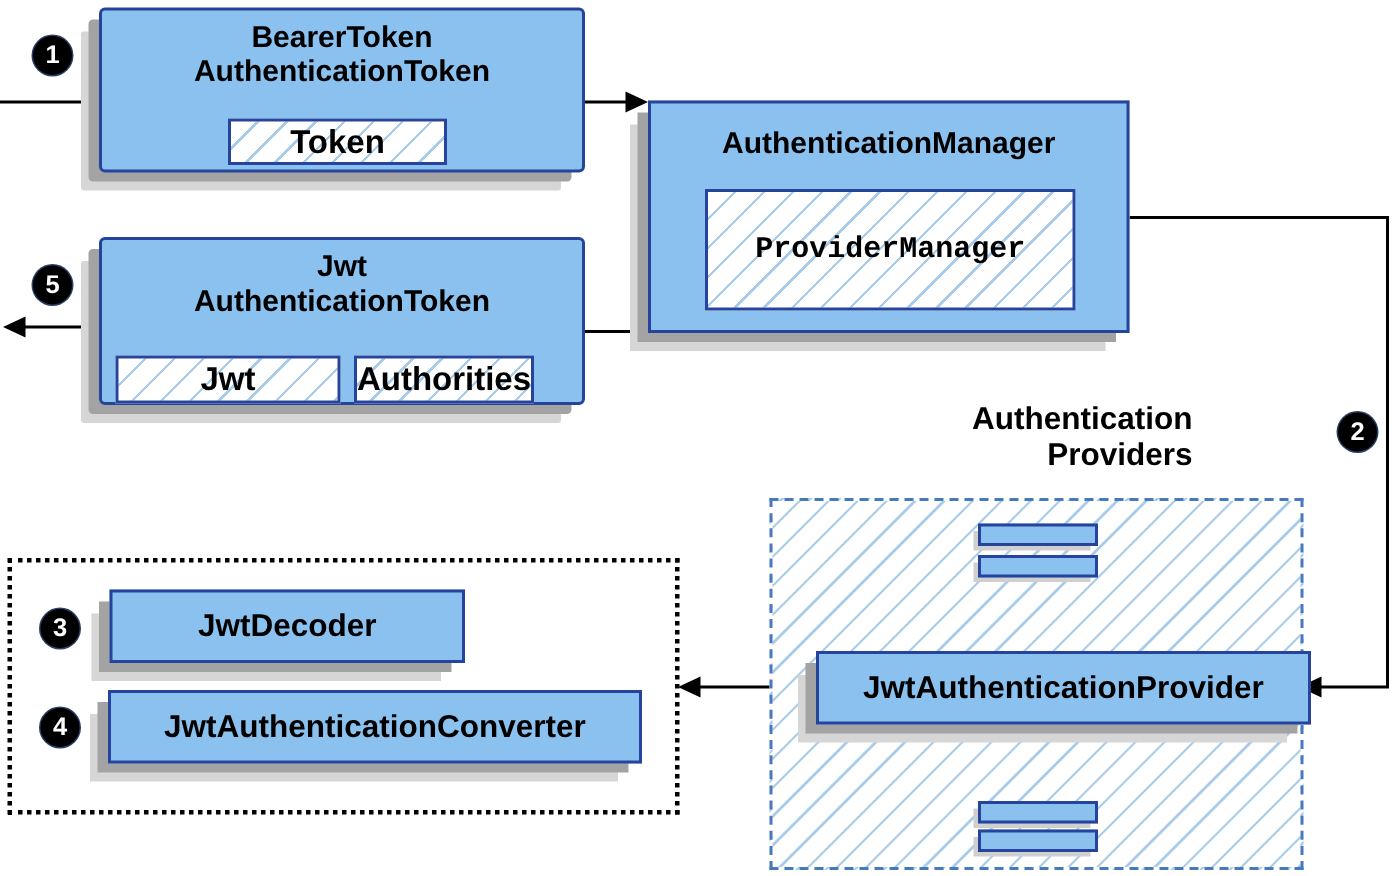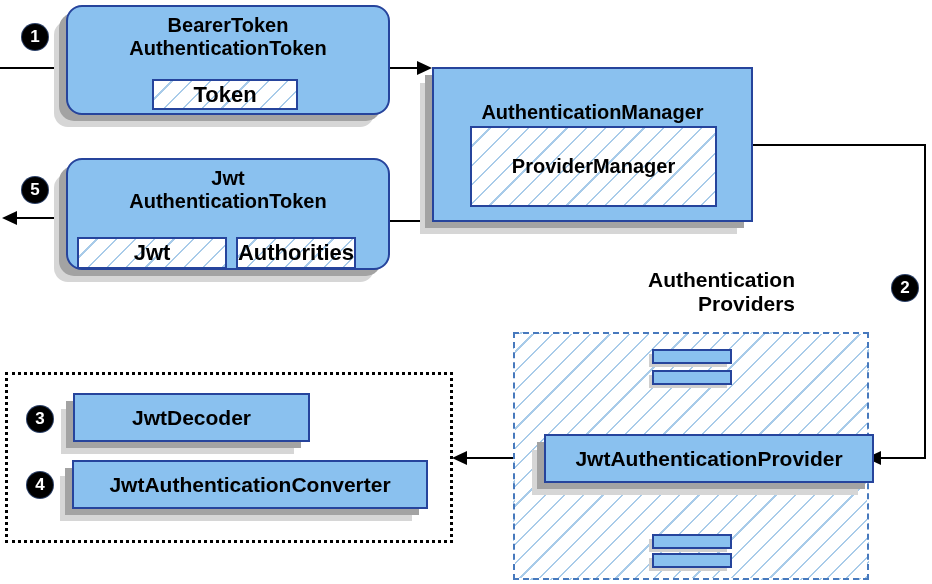--- a/index.html
+++ b/index.html
@@ -5,21 +5,21 @@
   html,body{margin:0;padding:0;background:#fff;}
   .canvas{
     position:relative;width:932px;height:584px;background:#fff;overflow:hidden;
     font-family:"Liberation Sans",sans-serif;color:#000;
   }
   .connectors{position:absolute;left:0;top:0;width:932px;height:584px;}
   .node{
     position:absolute;box-sizing:border-box;background:#8ac1ef;border:2px solid #26449c;
     box-shadow:-8px 7px 0 -1px #a3a3a3,-14px 14px 0 -2px #d6d6d6;
   }
-  .rounded{border-radius:16px;}
+  .rounded{border-radius:4px;}
   .node-title{
     text-align:center;font-weight:bold;font-size:20px;line-height:23px;padding-top:7px;
   }
   .chip{
     position:absolute;box-sizing:border-box;border:2px solid #26449c;
     display:flex;align-items:center;justify-content:center;
     font-weight:bold;font-size:22px;
     background-color:#fff;
     background-image:repeating-linear-gradient(135deg,rgba(168,203,233,0) 0px,rgba(168,203,233,0) 12px,#a8cbe9 12px,#a8cbe9 13.6px);
   }
@@ -96,22 +96,22 @@
 
   <div class="node rounded" style="left:66px;top:5px;width:324px;height:110px;">
     <div class="node-title">
       <div>BearerToken</div>
       <div>AuthenticationToken</div>
     </div>
     <div class="chip" style="left:84px;top:72px;width:146px;height:31px;">Token</div>
   </div>
 
   <div class="node" style="left:432px;top:67px;width:321px;height:155px;">
-    <div class="node-title" style="padding-top:32px;">AuthenticationManager</div>
-    <div class="chip" style="left:36px;top:57px;width:247px;height:81px;font-size:20px;">ProviderManager</div>
+    <div class="node-title" style="padding-top:16px;">AuthenticationManager</div>
+    <div class="chip" style="left:36px;top:57px;width:247px;height:81px;font-size:20px;font-family:Liberation Mono, monospace;">ProviderManager</div>
   </div>
 
   <div class="node rounded" style="left:66px;top:158px;width:324px;height:112px;">
     <div class="node-title">
       <div>Jwt</div>
       <div>AuthenticationToken</div>
     </div>
     <div class="chip" style="left:9px;top:77px;width:150px;height:32px;">Jwt</div>
     <div class="chip" style="left:168px;top:77px;width:120px;height:32px;">Authorities</div>
   </div>

